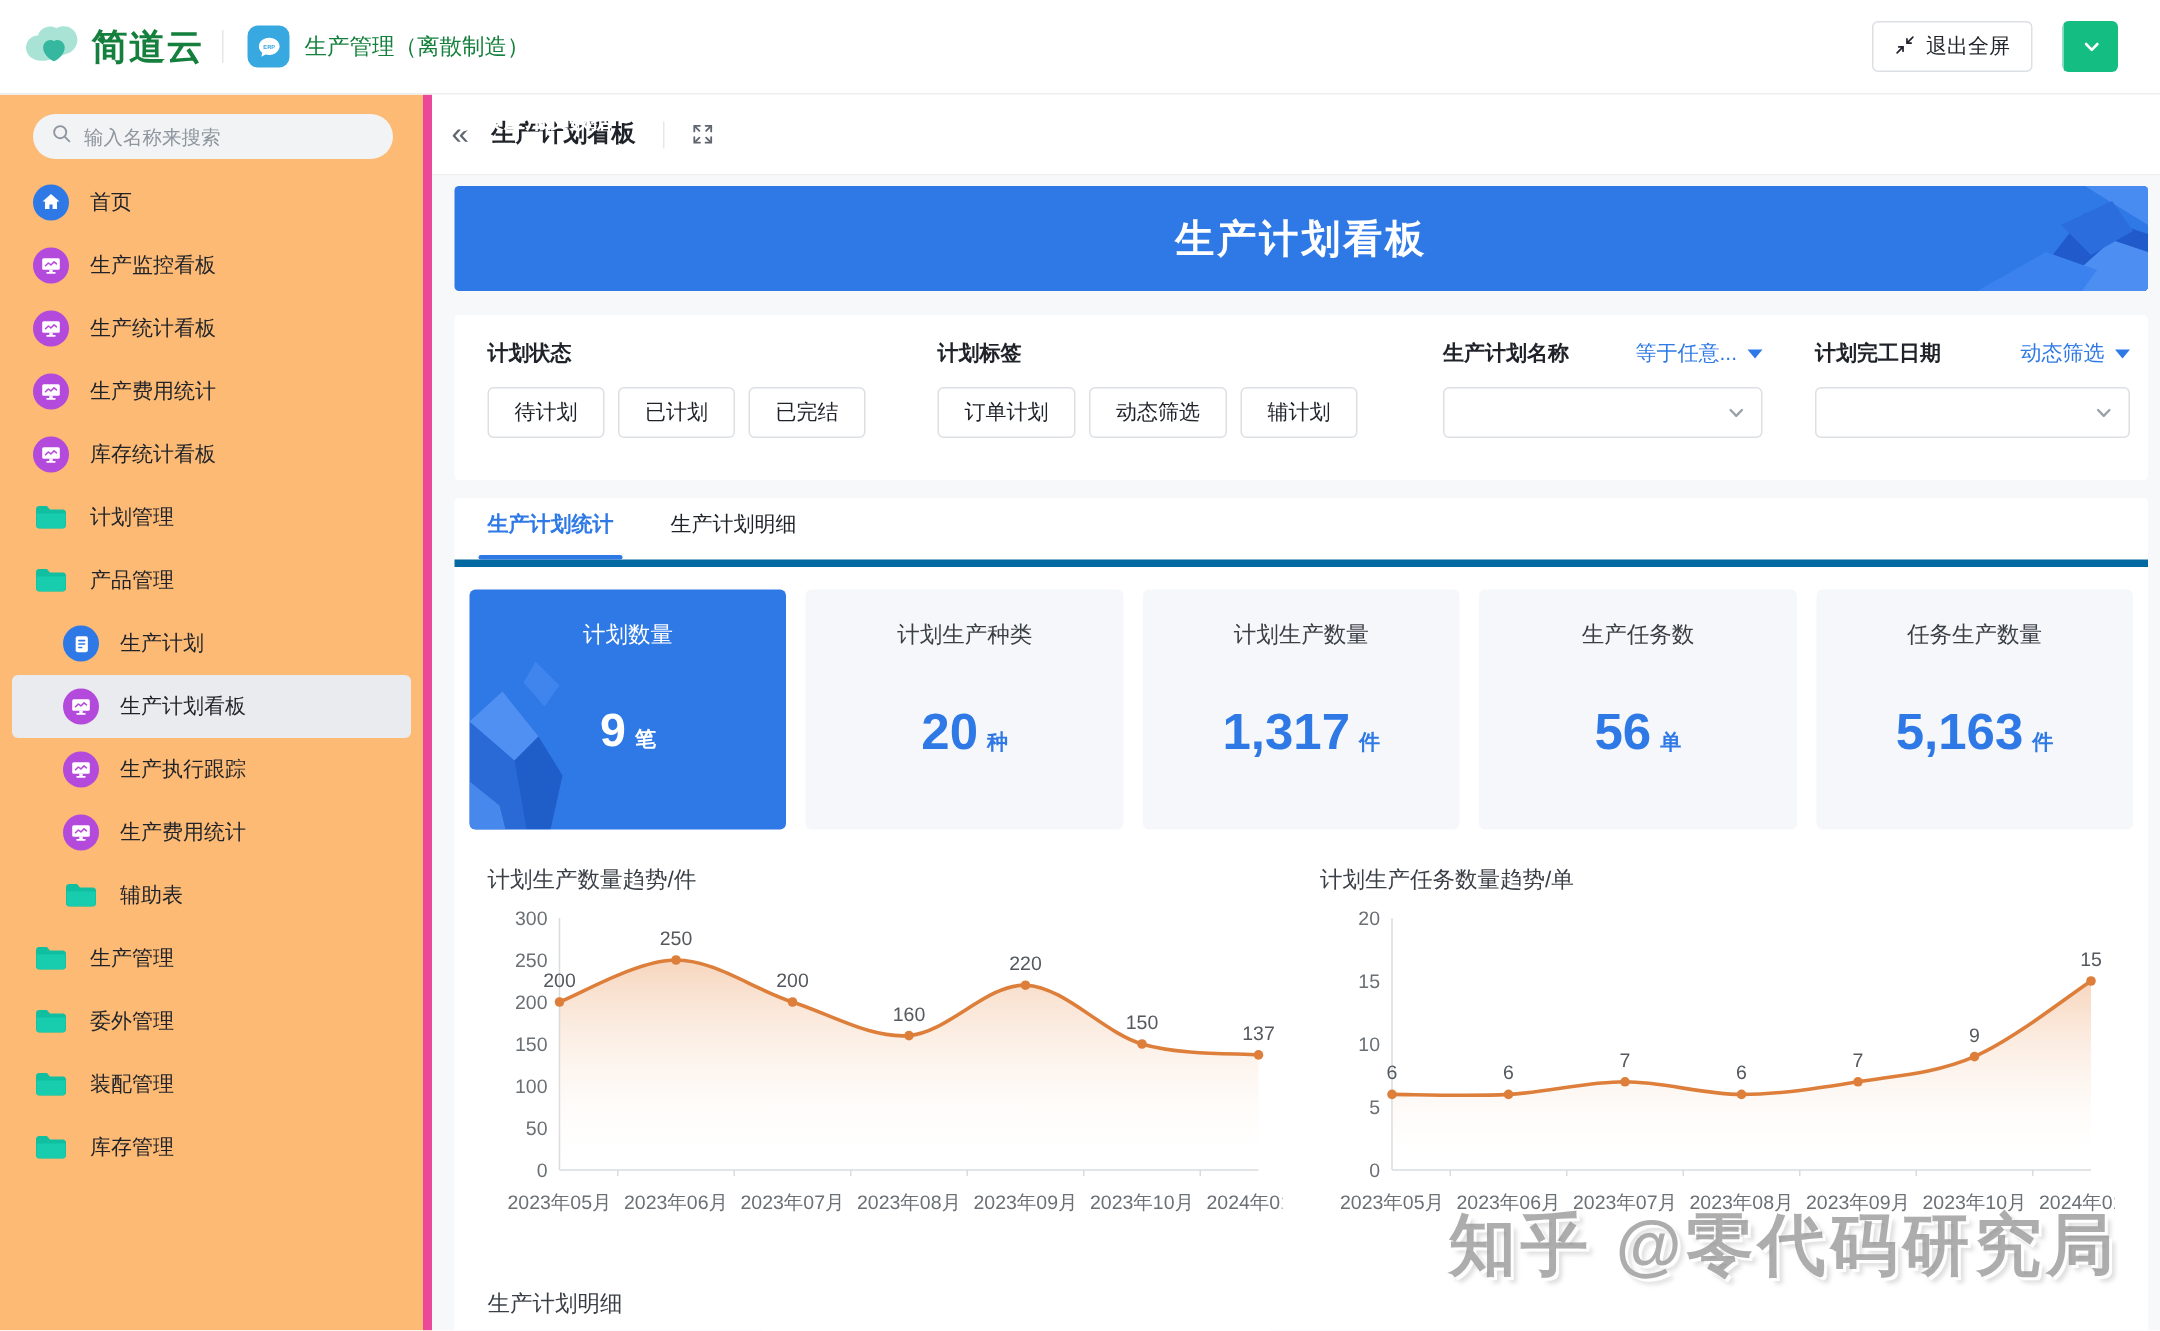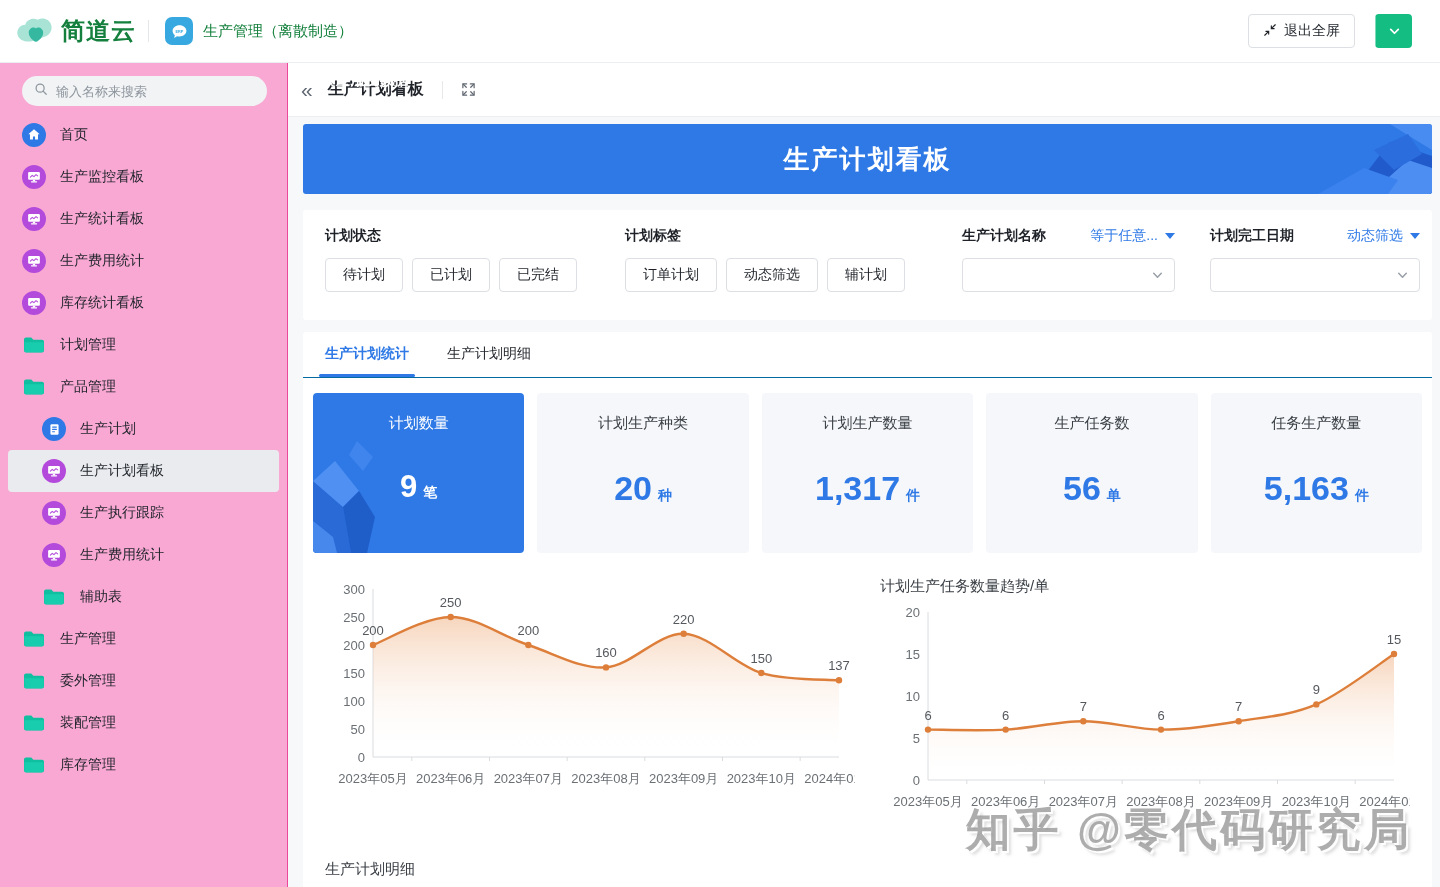--- a/index.html
+++ b/index.html
@@ -20,22 +20,22 @@
   .header-right { margin-left:auto; display:flex; align-items:center; gap:20px; padding-right:28px; }
   .btn-exit { height:34px; padding:0 14px; border:1px solid #dcdfe3; border-radius:4px; background:#fff;
               font-size:14px; color:#1f2329; display:flex; align-items:center; gap:7px; cursor:pointer; }
   .btn-install { height:34px; border-radius:4px; background:#14bd82; color:#fff; font-size:14px;
                  display:flex; align-items:center; cursor:pointer; overflow:hidden; }
   .btn-install .main { padding:0 19px; line-height:34px; font-weight:bold; letter-spacing:.5px; }
   .btn-install .vdiv { width:1px; height:34px; background:rgba(255,255,255,.45); }
   .btn-install .chev { width:36px; height:34px; display:flex; align-items:center; justify-content:center; }
 
   
-  .sidebar { position:absolute; top:63px; left:0; width:288px; bottom:0; background:#f9a8d4;
-             border-right:1px solid #ec4899; z-index:5; overflow:hidden; }
+  .sidebar { position:absolute; top:63px; left:0; width:288px; bottom:0; background:#fdba74;
+             border-right:6px solid #ec4899; z-index:5; overflow:hidden; }
   .search-pill { margin:13px 20px 0 22px; height:30px; border-radius:15px; background:#f1f3f4;
                  display:flex; align-items:center; padding:0 12px; gap:8px; }
   .search-pill input { border:none; outline:none; background:transparent; font-size:13px; color:#333; width:100%; }
   .search-pill input::placeholder { color:#8e959e; }
   .nav { margin-top:8px; }
   .nav-item { height:42px; display:flex; align-items:center; padding-left:14px; gap:14px; cursor:pointer;
               margin:0 8px; border-radius:4px; font-size:14px; color:#1f2329; }
   .nav-item.indent { padding-left:34px; }
   .nav-item.active { background:#e9ebee; }
   .icon-circle { width:24px; height:24px; border-radius:50%; display:flex; align-items:center;
@@ -69,21 +69,21 @@
   .chip { height:34px; padding:0 17px; border:1px solid #dcdfe3; border-radius:4px; background:#fff;
           font-size:14px; color:#1f2329; display:flex; align-items:center; cursor:pointer; white-space:nowrap; }
   .oprow { display:flex; justify-content:space-between; align-items:center; }
   .oplink { color:#2e79e6; font-size:14px; display:flex; align-items:center; gap:7px; cursor:pointer; }
   .caret-down { width:0; height:0; border-left:5px solid transparent; border-right:5px solid transparent;
                 border-top:6px solid #2e79e6; }
   .select { margin-top:13px; height:34px; border:1px solid #dcdfe3; border-radius:4px; background:#fff;
             display:flex; align-items:center; justify-content:flex-end; padding:0 10px; cursor:pointer; }
 
   .main-card { margin-top:12px; background:#fff; border-radius:3px; position:relative; height:566px; }
-  .tabs { height:46px; border-bottom:1px solid #0369a1; display:flex; align-items:flex-end;
+  .tabs { height:46px; border-bottom:5px solid #0369a1; display:flex; align-items:flex-end;
           padding-left:22px; gap:38px; }
   .tab { font-size:14px; color:#1f2329; padding-bottom:14px; position:relative; cursor:pointer; }
   .tab.active { color:#2e79e6; font-weight:bold; }
   .tab.active::after { content:''; position:absolute; left:-6px; right:-6px; bottom:0; height:3px;
                        background:#2e79e6; border-radius:2px; }
 
   .stats { display:flex; gap:13px; padding:15px 10px 0; }
   .stat-card { flex:1; height:160px; background:#f5f7fa; border-radius:4px; position:relative;
                display:flex; flex-direction:column; align-items:center; overflow:hidden; cursor:pointer; }
   .stat-label { margin-top:21px; font-size:15px; color:#3a3f45; z-index:1; }
@@ -441,21 +441,21 @@
             </div>
             <div class="stat-card">
               <div class="stat-label">任务生产数量</div>
               <div class="stat-value-row">
                 <span class="stat-value">5,163</span>
                 <span class="stat-unit">件</span>
               </div>
             </div>
           </div>
         <div class="charts">
-          <div class="chart-block"><svg width="530" height="215">
+          <div class="chart-block"><div class="chart-title">计划生产数量趋势/件</div><svg width="530" height="215">
                 <defs>
                   <linearGradient id="grad0" x1="0" y1="0" x2="0" y2="1">
                     <stop offset="0" stop-color="#f0b488" stop-opacity="0.55"></stop>
                     <stop offset="1" stop-color="#ffffff" stop-opacity="0"></stop>
                   </linearGradient>
                 </defs>
                 <text x="40" y="184.5" font-size="13" fill="#6b7075" text-anchor="end">0</text>
                 <text x="40" y="156.5" font-size="13" fill="#6b7075" text-anchor="end">50</text>
                 <text x="40" y="128.5" font-size="13" fill="#6b7075" text-anchor="end">100</text>
                 <text x="40" y="100.5" font-size="13" fill="#6b7075" text-anchor="end">150</text>

